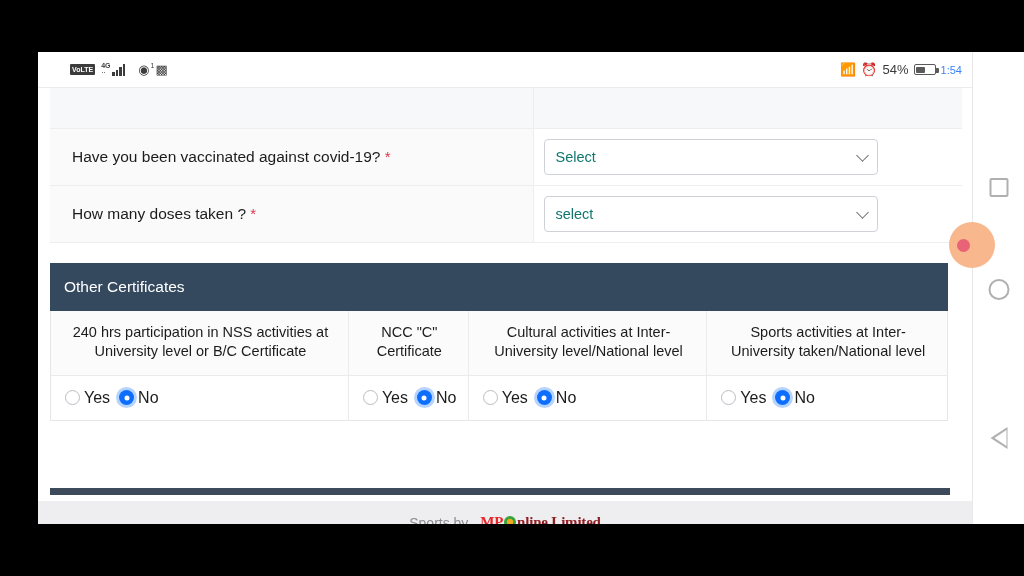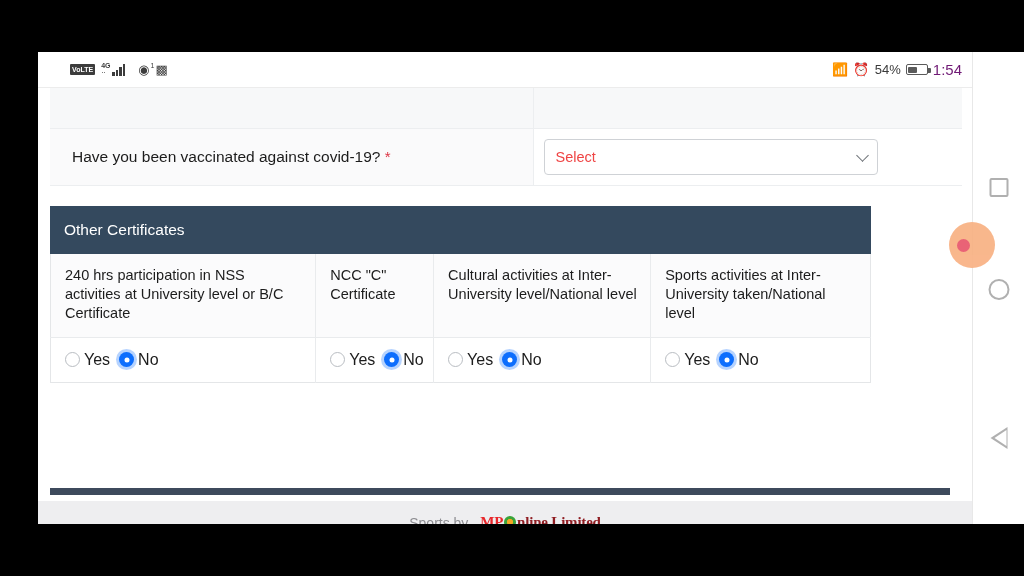--- a/index.html
+++ b/index.html
@@ -45,21 +45,21 @@
     letter-spacing: 0px; line-height: 9px;
   }
   .sig { display: flex; align-items: flex-end; gap: 1px; height: 13px; position: relative; padding-left: 11px;}
   .sig .g4 { position:absolute; left:0; top:-1px; font-size: 7px; color:#3c3c3c; font-weight:700; line-height:7px;}
   .sig .dots { position:absolute; left:0; bottom:0; font-size:7px; color:#3c3c3c; line-height:7px;}
   .sig i { display: block; width: 2.5px; background: #3c3c3c; }
   .sig i:nth-child(3){height:4px;} .sig i:nth-child(4){height:6px;}
   .sig i:nth-child(5){height:9px;} .sig i:nth-child(6){height:12px;}
   .hotspot { position: relative; font-size: 13px; color: #3c3c3c; line-height: 13px; }
   .hotspot sup { font-size: 7px; position: absolute; top: -4px; right: -5px; }
-  .sb-time { font-size: 15px; color: #701a75; }
+  .sb-time { font-size: 11px; color: #3b82f6; }
   .sb-pct { font-size: 13px; color: #3a3a3a; }
   .batt {
     width: 22px; height: 11px; border: 1.4px solid #5a5a5a; border-radius: 2px;
     position: relative; display: inline-block;
   }
   .batt::after {
     content:""; position: absolute; right: -4px; top: 3px;
     width: 2.5px; height: 5px; background: #5a5a5a; border-radius: 0 1px 1px 0;
   }
   .batt .fill {
@@ -121,43 +121,43 @@
     font-family: "Liberation Sans", sans-serif; font-size: 14px;
     padding: 6px 8px; display: block;
   }
   .spacer-row td { height: 40px; background: #f7f8f9; border-right: 1px solid #eceef0;}
   .spacer-row td.fld-cell { background: #f7f8f9; border-right: none;}
 
   .sel-wrap { position: relative; width: 334px; }
   .sel {
     width: 334px; height: 36px;
     border: 1px solid #cfd2d6; border-radius: 4px;
-    background: #ffffff; font-size: 14.5px; color: #ef4444;
+    background: #ffffff; font-size: 14.5px; color: #0f766e;
     padding: 0 41px 0 11px; line-height: 34px;
     font-family: "Liberation Sans", sans-serif;
     appearance: none; -webkit-appearance: none; outline: none;
     cursor: pointer;
   }
   .chev {
     position: absolute; right: 11px; top: 12px;
     width: 9px; height: 9px;
     border-right: 1.6px solid #6b7075; border-bottom: 1.6px solid #6b7075;
     transform: rotate(45deg); pointer-events: none;
   }
 
   
-  #certcard { margin: 20px 0 0 12px; width: 821px; }
+  #certcard { margin: 20px 0 0 12px; width: 898px; }
   #certhdr {
     background: #34495e; color: #ffffff;
     font-size: 15.5px; padding: 15px 0 15px 14px;
   }
   .cert-table { width: 100%; border-collapse: collapse; background: #ffffff;
     border: 1px solid #e4e6e8; border-top: none; }
   .cert-table th {
-    font-weight: normal; text-align: left; vertical-align: top;
+    font-weight: normal; text-align: center; vertical-align: top;
     font-size: 14.5px; color: #1c1c1c; line-height: 19px;
     padding: 12px 12px 14px 14px;
     border-right: 1px solid #e9ebed; border-bottom: 1px solid #e9ebed;
     background: #fbfbfc;
   }
   .cert-table th:last-child, .cert-table td:last-child { border-right: none; }
   .cert-table td {
     padding: 13px 0 13px 14px;
     border-right: 1px solid #e9ebed; background: #ffffff;
   }
@@ -248,20 +248,32 @@
             <span class="req">*</span>
           </td>
           <td class="fld-cell">
             <div class="sel-wrap">
               <div class="sel">Select</div>
               <span class="chev"></span>
             </div>
           </td>
         </tr>
 
+        <tr>
+          <td class="lbl-cell">
+            <span>How many doses taken ?</span>
+            <span class="req">*</span>
+          </td>
+          <td class="fld-cell">
+            <div class="sel-wrap">
+              <div class="sel">select</div>
+              <span class="chev"></span>
+            </div>
+          </td>
+        </tr>
       </tbody>
         </table>
 
       <div id="certcard">
         <div id="certhdr">Other Certificates</div>
         <table class="cert-table">
           <tbody>
               <tr>
             <th style="width:300px">240 hrs participation in NSS activities at University level or B/C Certificate</th>
             <th style="width:120px">NCC "C" Certificate</th>

